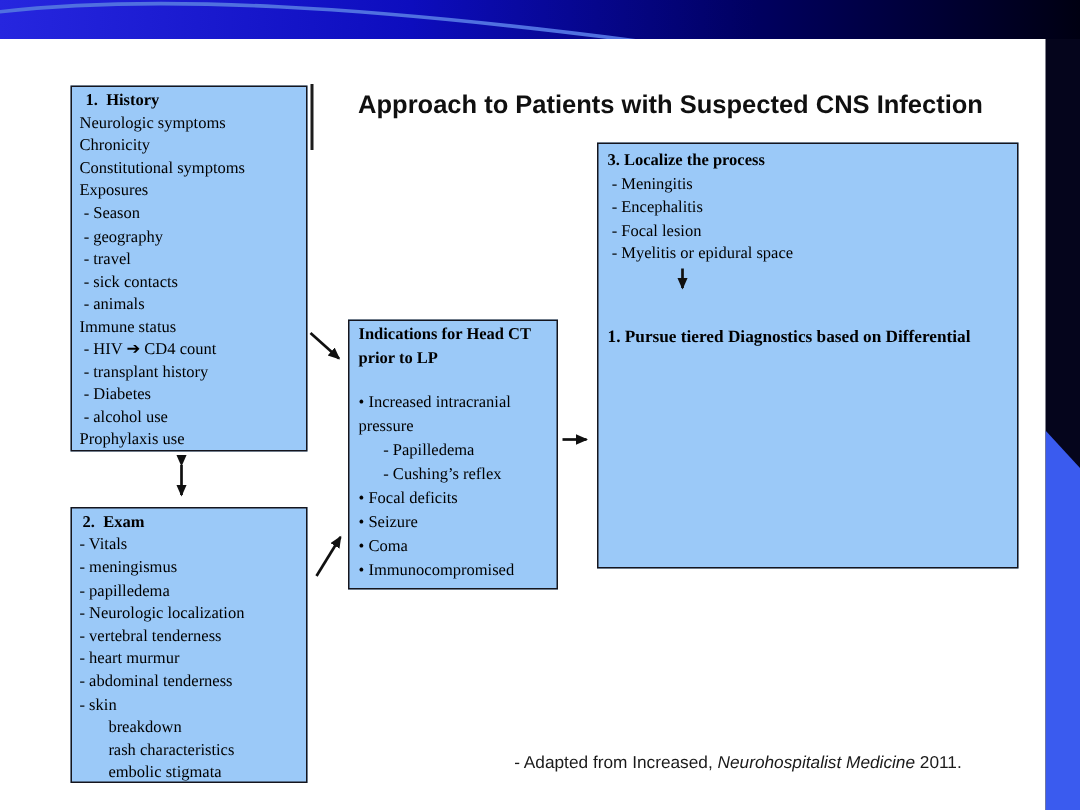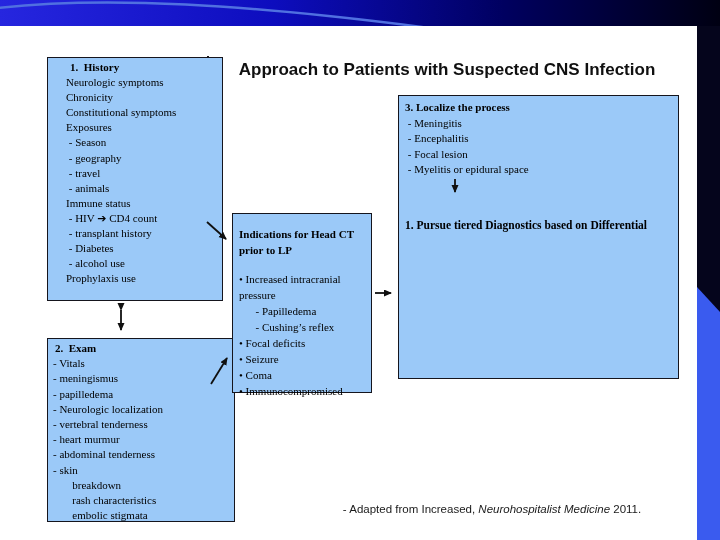--- a/index.html
+++ b/index.html
@@ -30,28 +30,28 @@
     font-family:"Liberation Sans",sans-serif;font-weight:bold;
     font-size:17px;color:#101010;z-index:3;letter-spacing:0px;
   }
   
   .bluebox{
     position:absolute;background:#9bc9f8;border:1.6px solid #15151d;
     box-sizing:border-box;color:#000;z-index:3;
   }
   .line{white-space:pre;}
   .box-title{white-space:pre;font-weight:bold;}
-  #box-history{left:47px;top:57px;width:176px;height:244px;
-    font-size:11px;line-height:15.1px;padding:2px 3px 0 18px;}
+  #box-history{left:47px;top:57px;width:158px;height:244px;
+    font-size:11px;line-height:15.1px;padding:2px 3px 0 5px;}
   #box-history .box-title{margin-left:4px;}
-  #box-exam{left:47px;top:338px;width:188px;height:184px;
+  #box-exam{left:47px;top:338px;width:158px;height:184px;
     font-size:11px;line-height:15.2px;padding:2px 3px 0 5px;}
   #box-exam .box-title{margin-left:2px;}
   #box-ct{left:232px;top:213px;width:140px;height:180px;
-    font-size:11px;line-height:16px;padding:12px 3px 0 6px;}
+    font-size:11px;line-height:16px;padding:1px 3px 0 6px;}
   #box-ct .box-title{white-space:normal;margin-bottom:13px;}
   #box-right{left:398px;top:95px;width:281px;height:284px;
     font-size:11px;line-height:15.6px;padding:4px 4px 0 6px;}
   #diagnostics-heading{
     position:absolute;left:6px;top:122px;white-space:pre;
     font-weight:bold;font-size:11.5px;
   }
   
   #citation{
     position:absolute;left:312px;top:503px;width:360px;text-align:center;
@@ -85,20 +85,21 @@
   <div id="box-history" class="bluebox">
     <div class="box-title">1.  History</div>
     <div>
         <div class="line">Neurologic symptoms</div>
         <div class="line">Chronicity</div>
         <div class="line">Constitutional symptoms</div>
         <div class="line">Exposures</div>
         <div class="line"> - Season</div>
         <div class="line"> - geography</div>
         <div class="line"> - travel</div>
+        <div class="line"> - sick contacts</div>
         <div class="line"> - animals</div>
         <div class="line">Immune status</div>
         <div class="line"> - HIV ➔ CD4 count</div>
         <div class="line"> - transplant history</div>
         <div class="line"> - Diabetes</div>
         <div class="line"> - alcohol use</div>
         <div class="line">Prophylaxis use</div>
       </div>
   </div>
 

